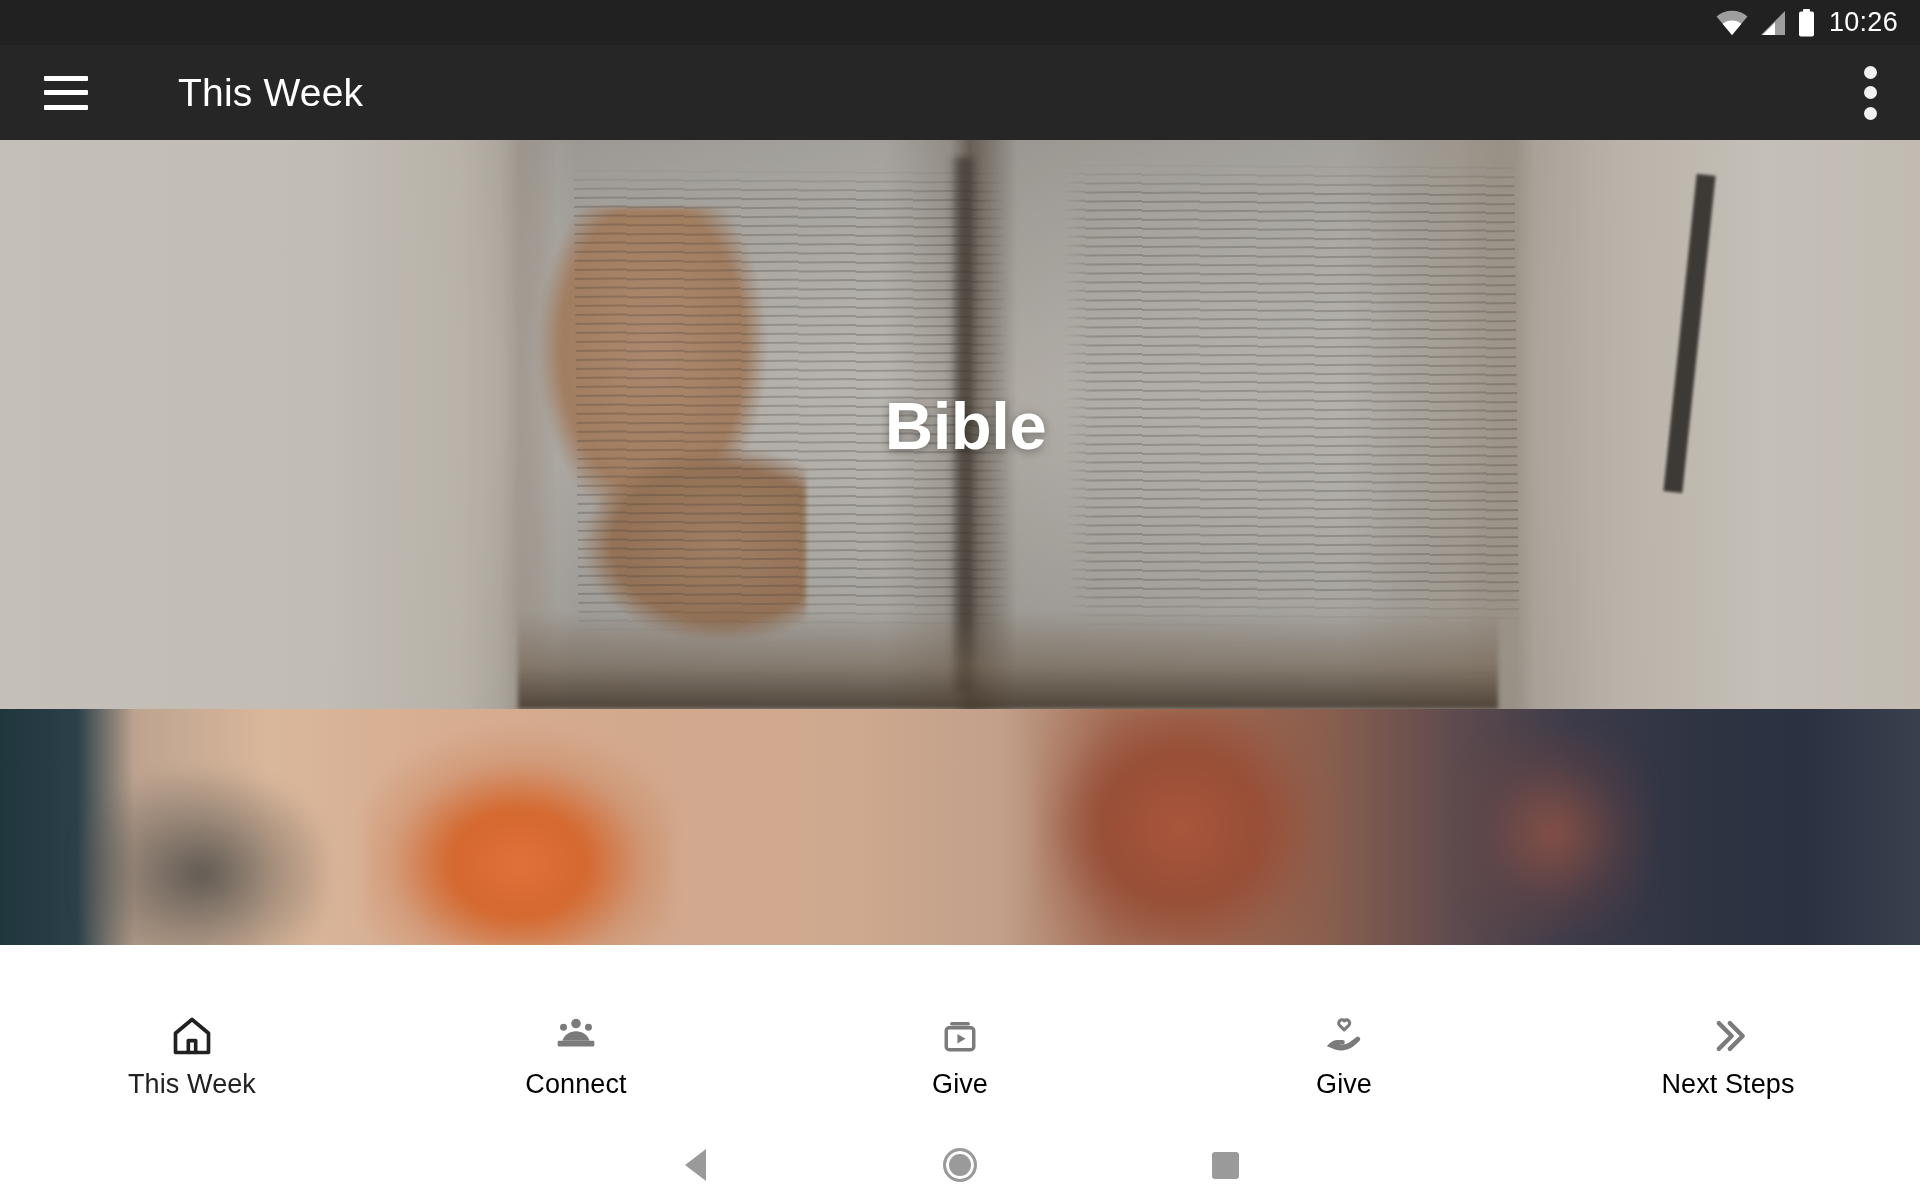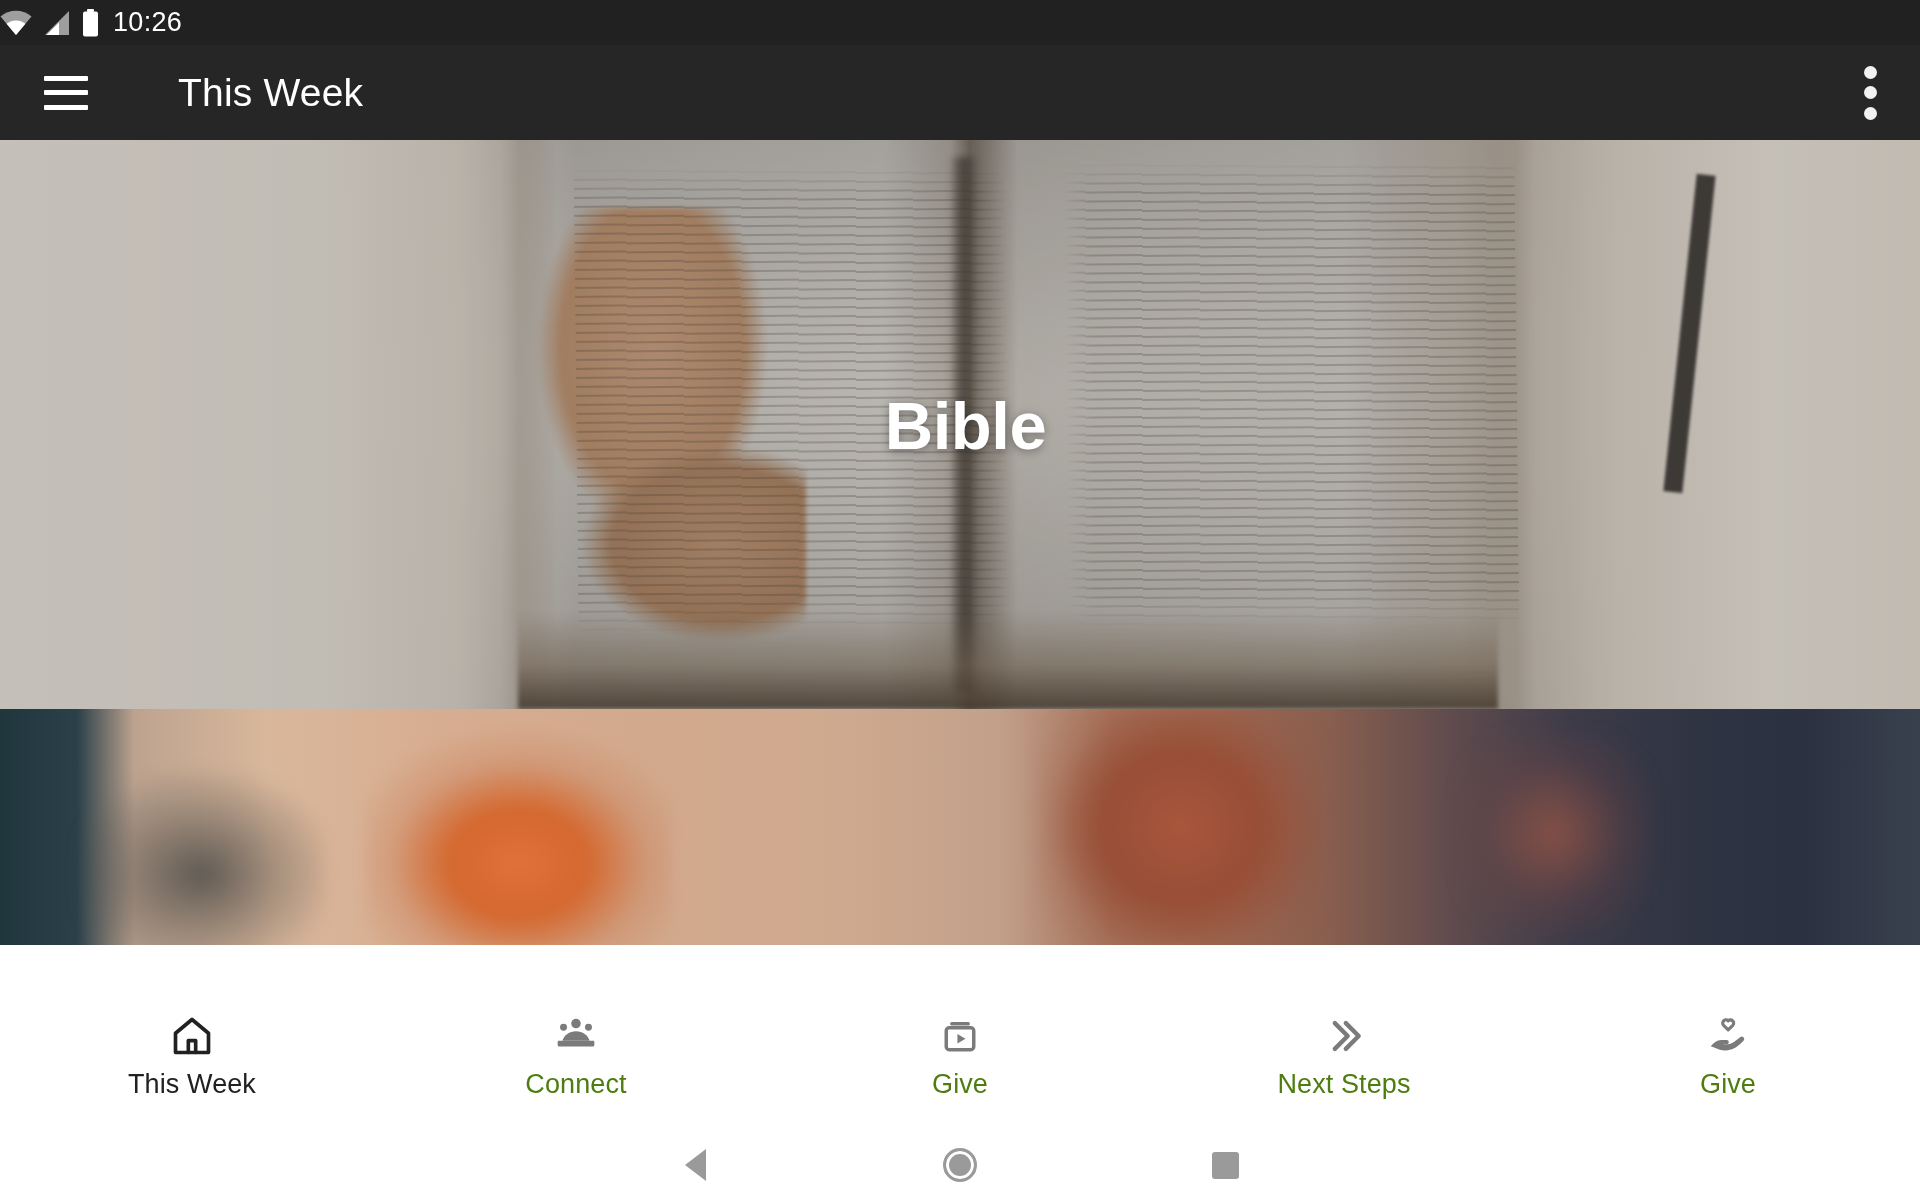--- a/index.html
+++ b/index.html
@@ -13,21 +13,21 @@
     position:relative;
     width:1920px; height:1200px;
     display:flex; flex-direction:column;
     background:#ffffff;
   }
 
   
   .statusbar {
     height:45px; flex:0 0 45px;
     background:#212121;
-    display:flex; align-items:center; 
+    display:flex; align-items:center; justify-content:flex-end;
     padding-right:22px;
     gap:11px;
   }
   .sb-icon { display:block; }
   .sb-clock {
     color:#ffffff;
     font-size:27px;
     letter-spacing:0.3px;
     line-height:1;
     font-weight:400;
@@ -277,21 +277,21 @@
   .tab {
     flex:1 1 0;
     display:flex; flex-direction:column;
     align-items:center;
     gap:12px;
     cursor:pointer;
   }
   .tab-icon { height:46px; display:flex; align-items:center; justify-content:center; }
   .tab-label {
     font-size:27px;
-    color:#4d7c0f;
+    color:#000000;
     letter-spacing:0.1px;
     line-height:1;
   }
   .tab.active .tab-label { color:#212121; }
 
   
   .navbar {
     flex:0 0 70px;
     height:70px;
     background:#ffffff;
@@ -415,40 +415,40 @@
           <rect x="4.5" y="7.5" width="15" height="12" rx="1.6"></rect>
           <rect x="6.6" y="4.4" width="10.8" height="1.9" rx="0.9" fill="#7b7b7b" stroke="none"></rect>
           <path d="M10.6 10.9 L15 13.5 L10.6 16.1 Z" fill="#7b7b7b" stroke="none"></path>
         </svg>
       </div>
       <div class="tab-label">Give</div>
     </div>
 
     <div class="tab">
       <div class="tab-icon">
-        <svg width="44" height="44" viewBox="0 0 24 24" fill="none" stroke="#7b7b7b" stroke-width="2.4" stroke-linecap="round" stroke-linejoin="round">
-          <path d="M7 5 L14 12 L7 19"></path>
-          <path d="M13 5 L20 12 L13 19"></path>
-        </svg>
-      </div>
-      <div class="tab-label">Next Steps</div>
-    </div>
-
-    <div class="tab">
-      <div class="tab-icon">
         <svg width="44" height="44" viewBox="0 0 24 24" fill="none">
           <path d="M12.1 8.6 L9.6 6.2 a1.75 1.75 0 0 1 2.5-2.45 a1.75 1.75 0 0 1 2.5 2.45 Z" stroke="#7b7b7b" stroke-width="1.7" stroke-linejoin="round"></path>
           <path d="M2.6 17.6 c1.6-2.1 3.6-3.4 5.6-3.4 h3.1 a1.15 1.15 0 0 1 0 2.3 H9.2
                    c2.6 0.35 4.6-0.1 6.4-1.5 l3.2-2.4 a1.3 1.3 0 0 1 1.7 1.95
                    c-2.6 2.9-5.4 4.7-8.6 5.2 c-2.6 0.4-5-0.3-7.1-1.4 z" fill="#7b7b7b"></path>
         </svg>
       </div>
       <div class="tab-label">Give</div>
     </div>
 
+    <div class="tab">
+      <div class="tab-icon">
+        <svg width="44" height="44" viewBox="0 0 24 24" fill="none" stroke="#7b7b7b" stroke-width="2.4" stroke-linecap="round" stroke-linejoin="round">
+          <path d="M7 5 L14 12 L7 19"></path>
+          <path d="M13 5 L20 12 L13 19"></path>
+        </svg>
+      </div>
+      <div class="tab-label">Next Steps</div>
+    </div>
+
   </div>
 
   <div class="navbar">
     <div class="navbtn">
       <div class="nav-back"></div>
     </div>
     <div class="navbtn">
       <div class="nav-home"></div>
     </div>
     <div class="navbtn">

